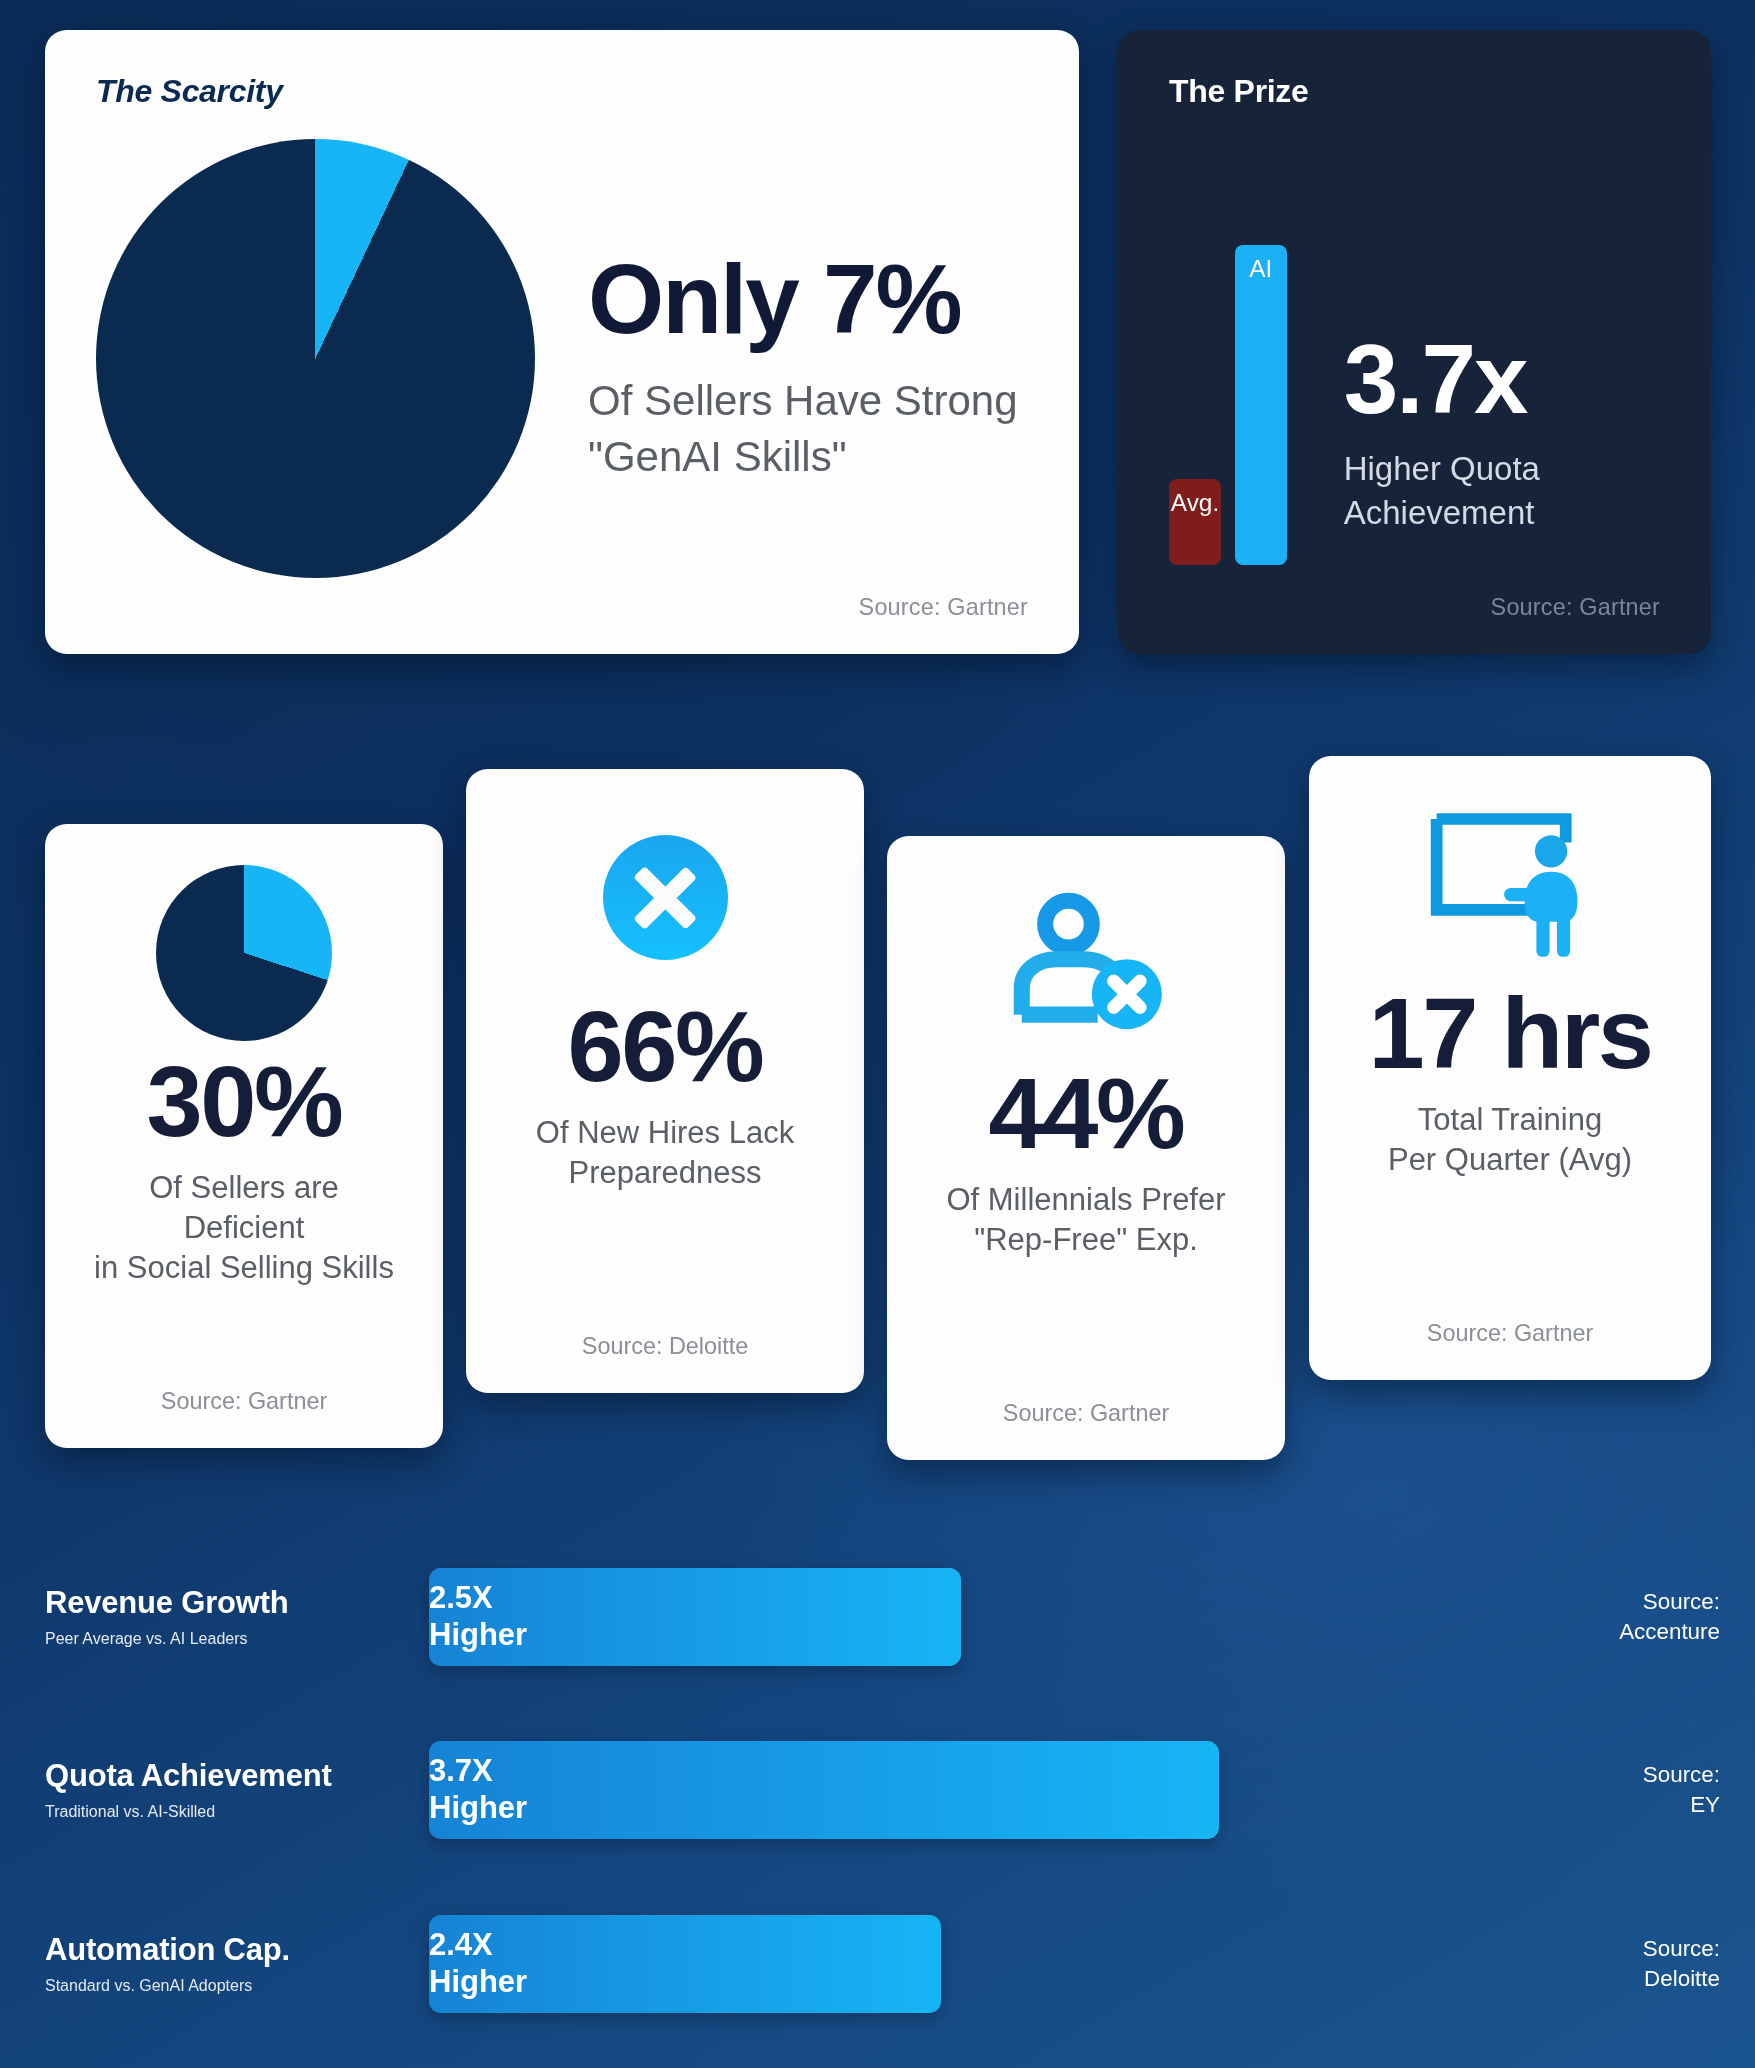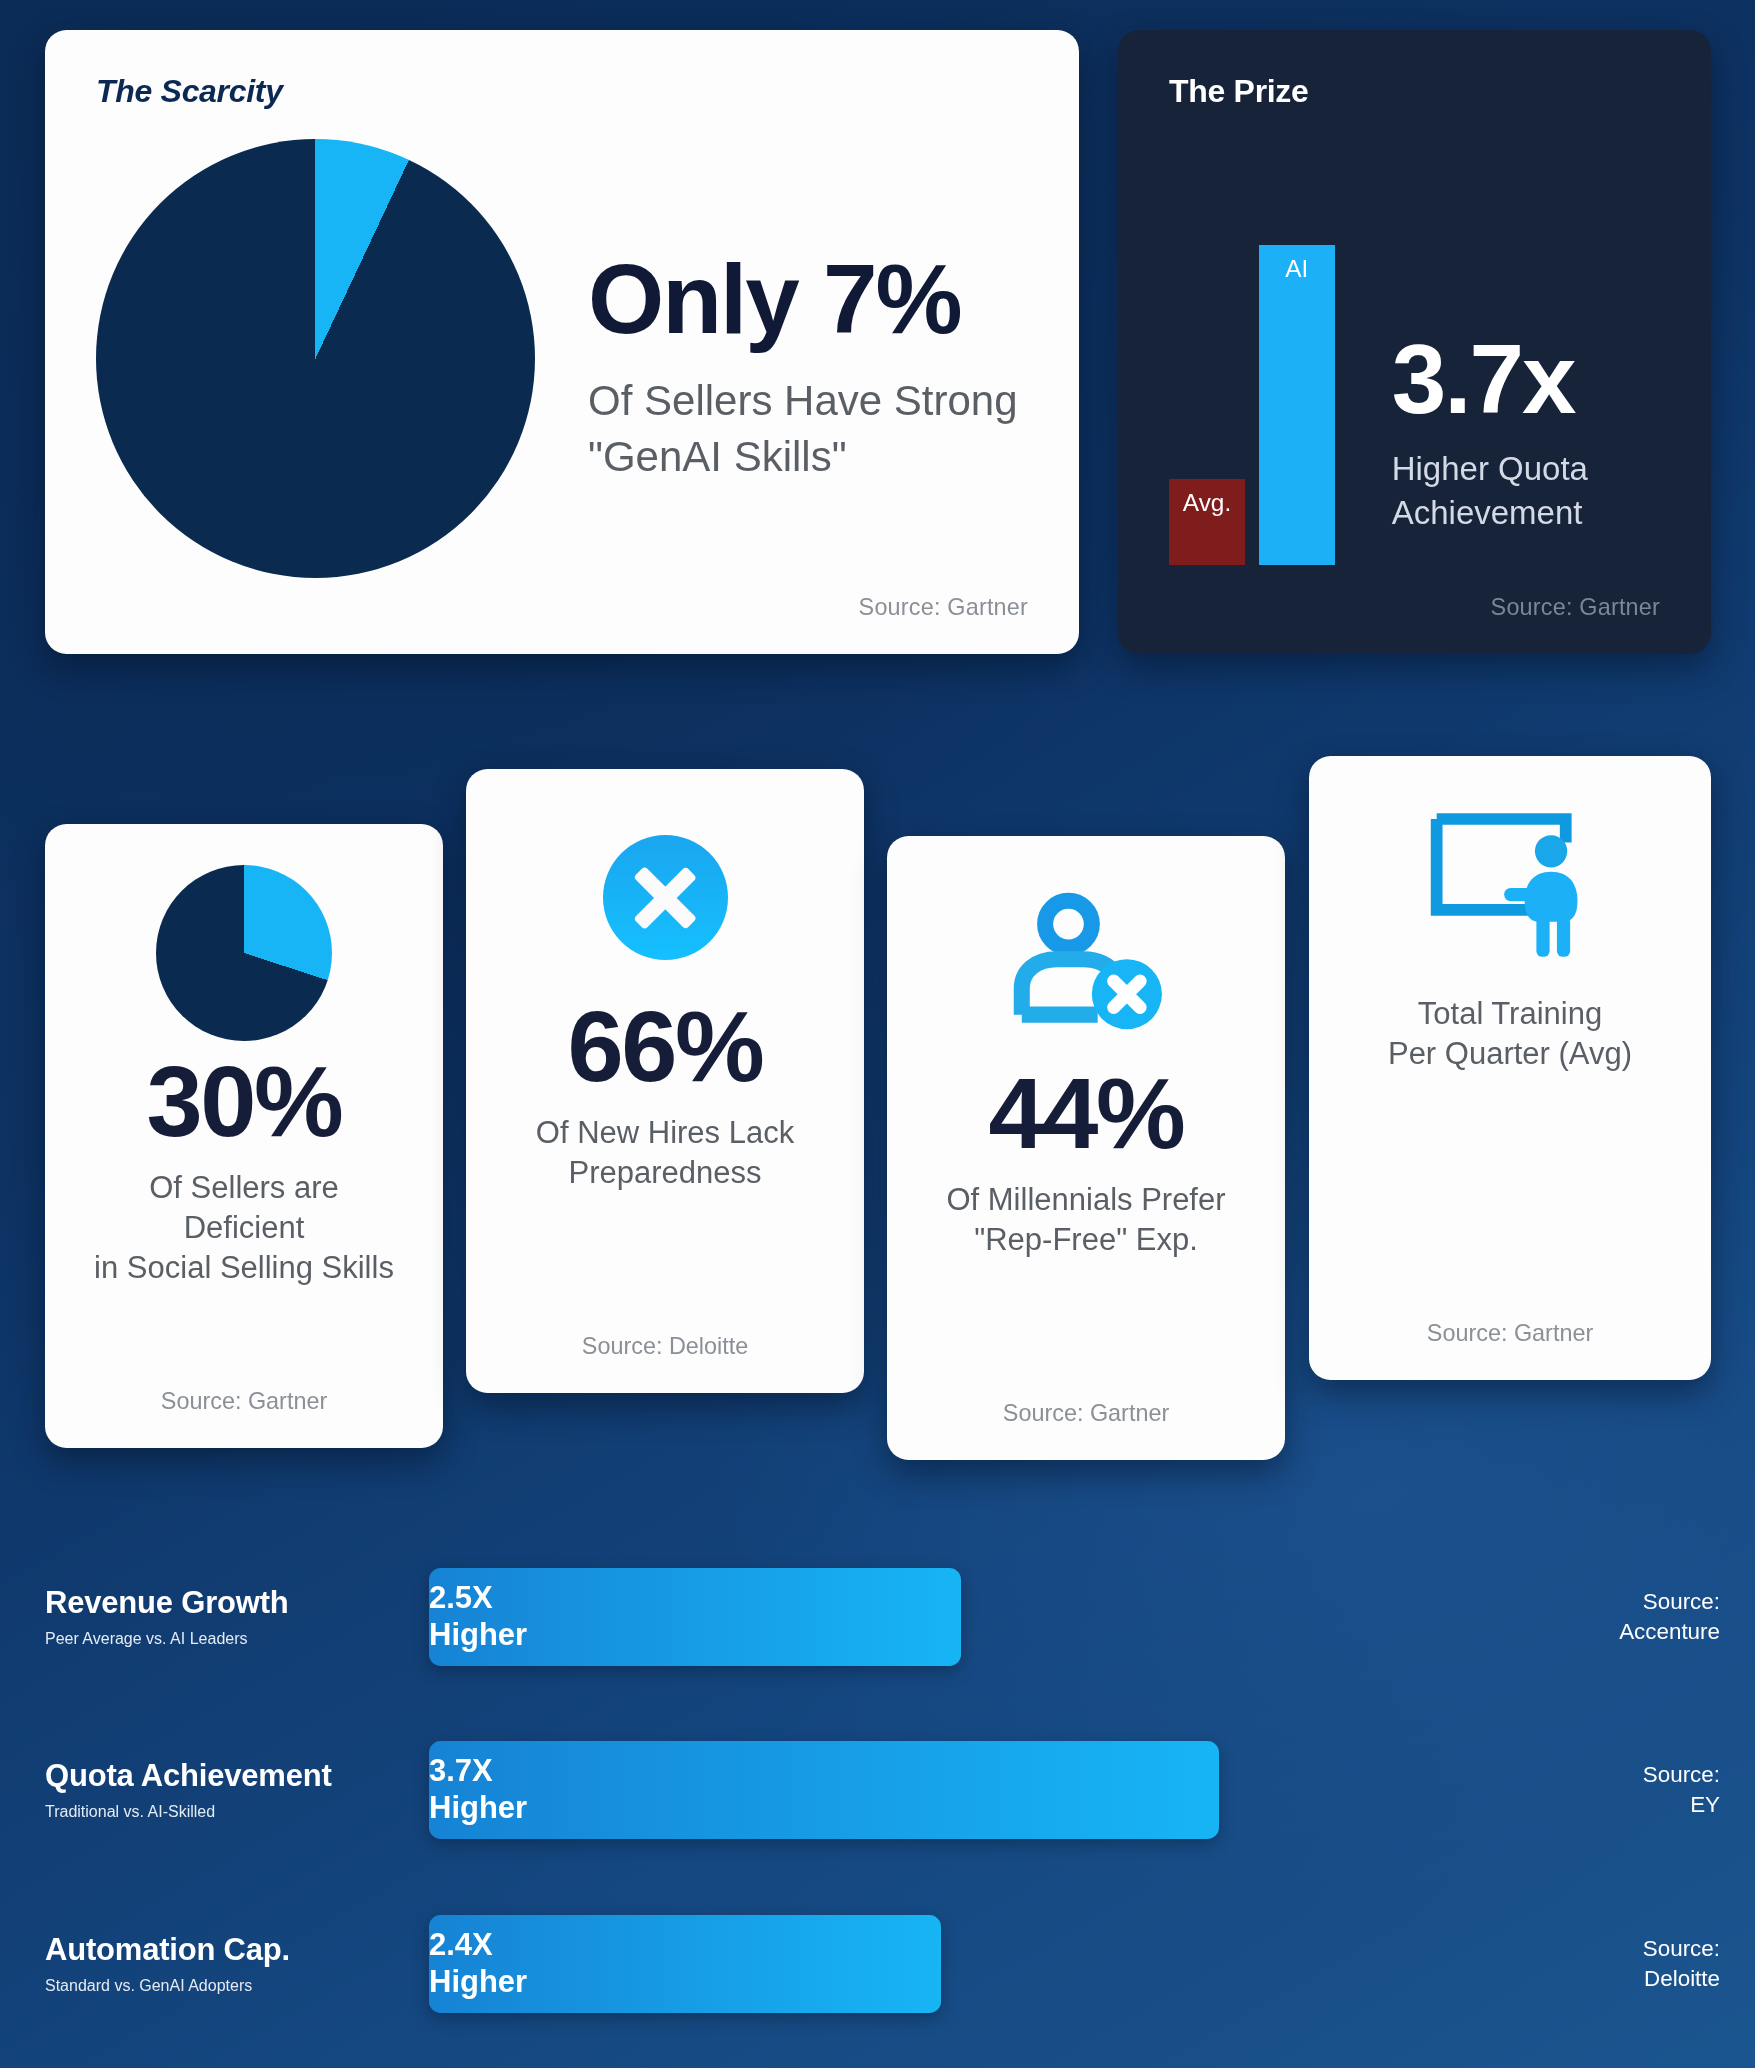--- a/index.html
+++ b/index.html
@@ -104,24 +104,24 @@
   .bars-wrap {
     flex: 0 0 auto;
     display: flex;
     align-items: flex-end;
     gap: 13.7px;
     height: 322px;
     padding-bottom: 11.7px;
   }
   .vbar {
     position: relative;
-    width: 76px;
+    width: 52px;
     display: flex;
     justify-content: center;
-    border-radius: 0;
+    border-radius: 8px;
   }
   .vbar span {
     position: absolute;
     top: 9.8px;
     font-size: 24.4px;
     color: #ffffff;
     font-weight: 400;
   }
   .vbar.avg { background: #7f1d1d; height: 86px; }
   .vbar.ai  { background: #1cb0f6; height: 320px; }
@@ -372,20 +372,21 @@
       <svg width="176" height="156" viewBox="0 0 120 106">
         <path d="M10 8 H98 V24" fill="none" stroke="#0f9ae0" stroke-width="8"></path>
         <path d="M10 8 V70 H74" fill="none" stroke="#0f9ae0" stroke-width="8"></path>
         <circle cx="88" cy="30" r="11" fill="#1aa7ea"></circle>
         <path d="M88 44 C100 44 106 52 106 64 C106 74 102 78 96 78 L80 78 C74 78 70 74 70 64 C70 52 76 44 88 44 Z" fill="#1cb0f6"></path>
         <rect x="56" y="55" width="24" height="9" rx="4.5" fill="#1cb0f6"></rect>
         <rect x="78" y="74" width="9" height="28" rx="4" fill="#1cb0f6"></rect>
         <rect x="92" y="74" width="9" height="28" rx="4" fill="#1cb0f6"></rect>
       </svg>
     </div>
+    <div class="stat-value">17 hrs</div>
     <div class="stat-label">
       <div>Total Training</div>
       <div>Per Quarter (Avg)</div>
     </div>
     <div class="stat-source">Source: Gartner</div>
   </section>
 
   <div class="compare-row" id="compare-row-0">
     <div class="cmp-labels">
       <div class="cmp-title">Revenue Growth</div>

